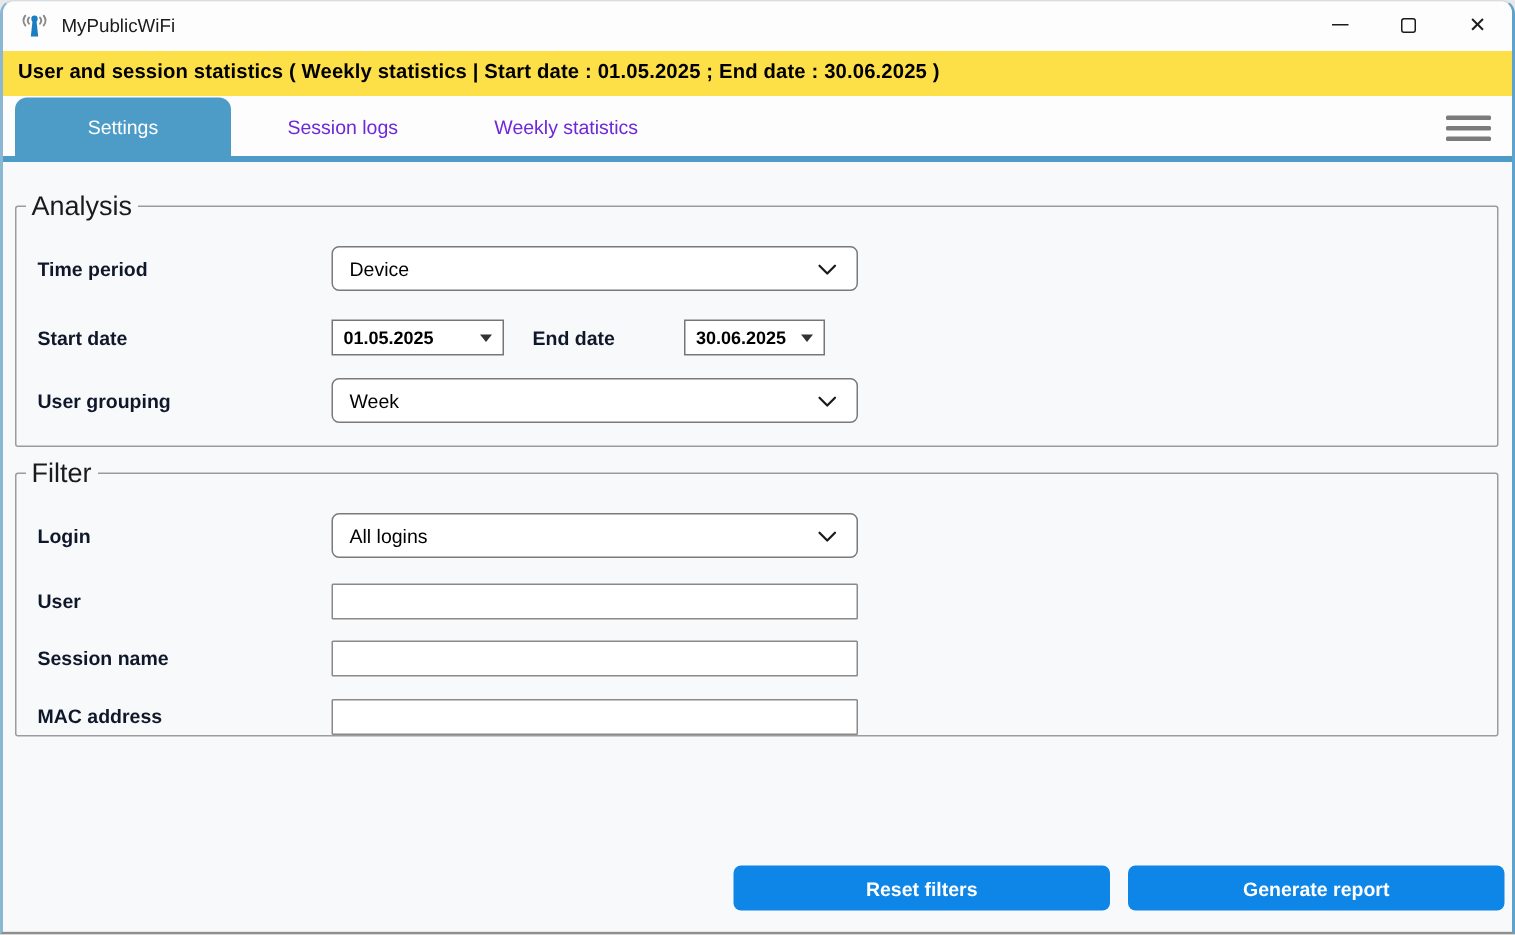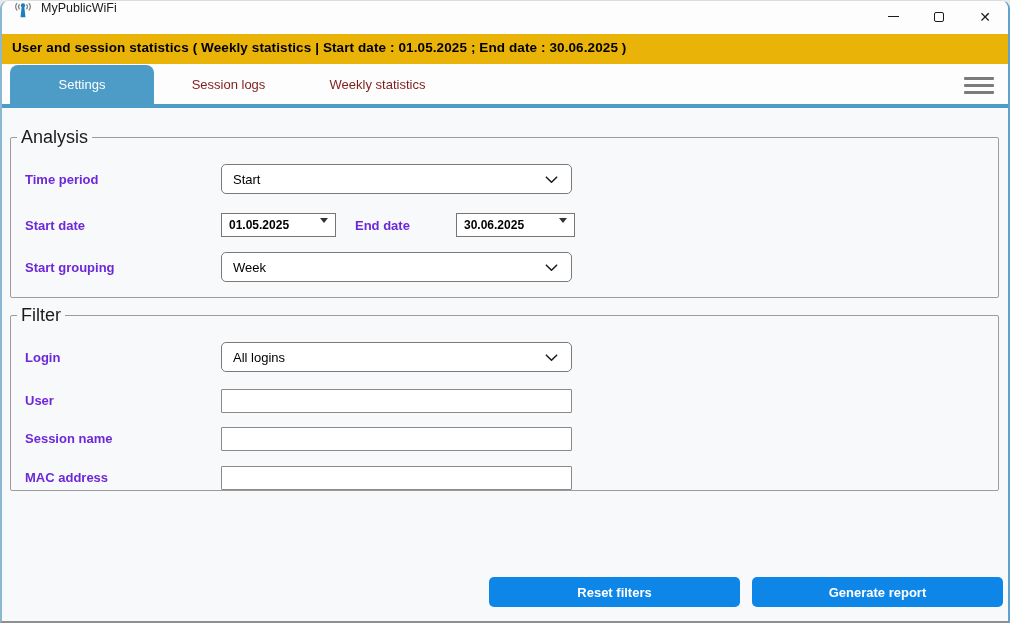--- a/index.html
+++ b/index.html
@@ -14,55 +14,55 @@
     border-bottom: 2px solid #8f8f8f;
     border-top: 1px solid #d8dde0;
     border-radius: 9px 9px 0 0;
     overflow: hidden;
   }
 
   
   .titlebar {
     position: absolute; top: 0; left: 0; right: 0; height: 31px;
     background: #fdfdfd;
-    display: flex; 
+    display: flex; align-items: center;
   }
   .app-icon { width: 20px; height: 18px; margin-left: 11px; }
   .titlebar-title { font-size: 12.5px; color: #1b1b1b; margin-left: 8px; }
   .win-controls { margin-left: auto; display: flex; height: 100%; }
   .win-btn {
     width: 46px; height: 100%;
     display: flex; align-items: center; justify-content: center;
     font-size: 13px; color: #1b1b1b; cursor: default;
   }
   .win-btn.minimize span { display:block; width: 11px; height: 1px; background:#1b1b1b; }
   .win-btn.maximize span { display:block; width: 10px; height: 10px; border: 1.2px solid #1b1b1b; border-radius: 2px; }
   .win-btn.close { font-size: 14px; }
 
   
   .header-line {
     position: absolute; top: 33px; left: 0; right: 0; height: 30px;
-    background: #eab308;
+    background: #fde047;
   }
   .header-text {
     position: absolute; left: 10px; top: 6px;
     font-size: 13.5px; font-weight: bold; color: #000;
     letter-spacing: 0.1px;
   }
 
   
   .tabbar {
     position: absolute; top: 64px; left: 0; right: 0; height: 39px;
     background: #fdfdfd;
   }
   .tabs { position: absolute; left: 8px; top: 0; height: 39px; display: flex; text-align: center; }
   .tab {
     width: 149px; height: 39px;
     display: flex; align-items: center; justify-content: center;
-    font-size: 13px; color: #7f1d1d; cursor: default;
+    font-size: 13px; color: #6d28d9; cursor: default;
   }
   .tab.active {
     width: 144px;
     background: #4d9cc7; color: #ffffff;
     border-radius: 8px 8px 0 0;
   }
   .tab-underline {
     position: absolute; left: 0; right: 0; top: 39px; height: 4px;
     background: #4d9cc7;
   }
@@ -85,36 +85,36 @@
   }
   fieldset legend {
     margin-left: 6px; padding: 0 4px;
     font-size: 18px; color: #1b1b1b;
   }
   .fs-analysis { top: 19px; height: 171px; }
   .fs-filter   { top: 197px; height: 186px; }
 
   .field-label {
     position: absolute; left: 14px;
-    font-size: 13px; font-weight: 600; color: #6d28d9;
+    font-size: 13px; font-weight: 600; color: #0f172a;
   }
 
   .dropdown {
     position: absolute; left: 210px; width: 351px; height: 30px;
     background: #ffffff; border: 1px solid #7a7a7a; border-radius: 5px;
     display: flex; align-items: center;
     padding: 0 12px 0 11px;
     font-size: 13px; color: #000; cursor: default;
   }
   .dropdown .chev { margin-left: auto; }
 
   .datecombo {
     position: absolute; width: 115px; height: 24px;
     background: #ffffff; border: 1px solid #767676;
-    display: flex; align-items: flex-start;
+    display: flex; align-items: center;
     padding: 4px 7px;
     font-size: 12px; font-weight: 600; color: #000; cursor: default;
   }
   .datecombo .tri {
     margin-left: auto; width: 0; height: 0;
     border-left: 4px solid transparent; border-right: 4px solid transparent;
     border-top: 5px solid #333;
   }
 
   .text-input {
@@ -179,39 +179,39 @@
     <div class="tab-underline"></div>
   </div>
 
   <div class="content">
 
     <fieldset class="fs-analysis">
       <legend>Analysis</legend>
 
       <span class="field-label" style="top:24px">Time period</span>
       <div class="dropdown" style="top:16px">
-        <span>Start</span>
+        <span>Device</span>
         <svg class="chev" width="15" height="15" viewBox="0 0 16 16">
           <path d="M2.5 5.5 L8 11 L13.5 5.5" fill="none" stroke="#1b1b1b" stroke-width="1.6" stroke-linecap="round" stroke-linejoin="round"></path>
         </svg>
       </div>
 
       <span class="field-label" style="top:70px">Start date</span>
       <div class="datecombo" style="left:210px; top:65px">
         <span>01.05.2025</span>
         <span class="tri"></span>
       </div>
 
       <span class="field-label" style="left:344px; top:70px">End date</span>
-      <div class="datecombo" style="left:445px; top:65px; width:119px">
+      <div class="datecombo" style="left:445px; top:65px; width:94px">
         <span>30.06.2025</span>
         <span class="tri"></span>
       </div>
 
-      <span class="field-label" style="top:112px">Start grouping</span>
+      <span class="field-label" style="top:112px">User grouping</span>
       <div class="dropdown" style="top:104px">
         <span>Week</span>
         <svg class="chev" width="15" height="15" viewBox="0 0 16 16">
           <path d="M2.5 5.5 L8 11 L13.5 5.5" fill="none" stroke="#1b1b1b" stroke-width="1.6" stroke-linecap="round" stroke-linejoin="round"></path>
         </svg>
       </div>
     </fieldset>
 
     <fieldset class="fs-filter">
       <legend>Filter</legend>

